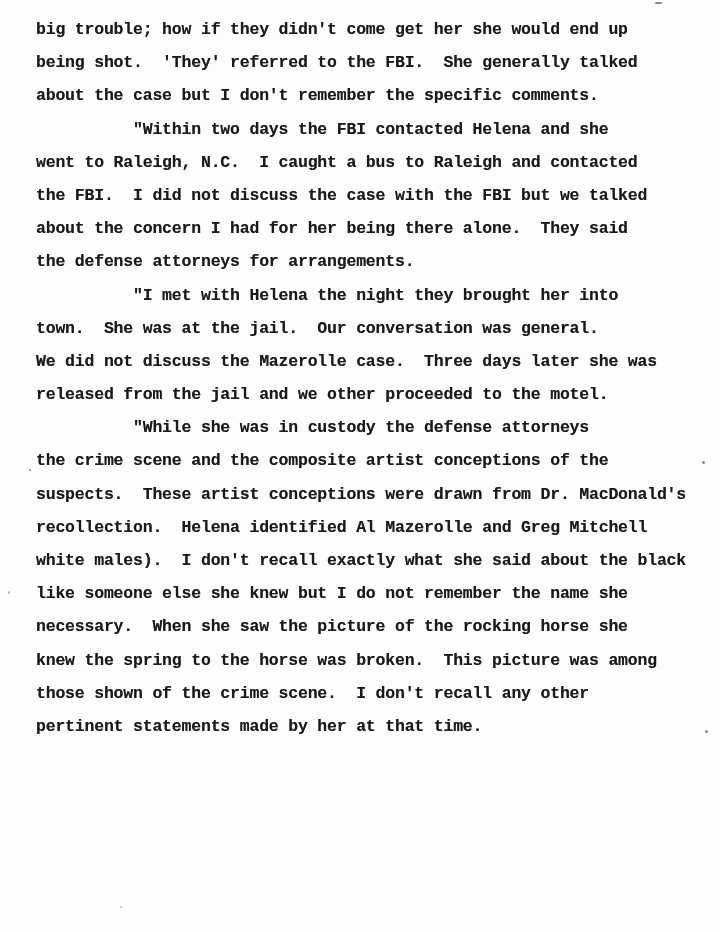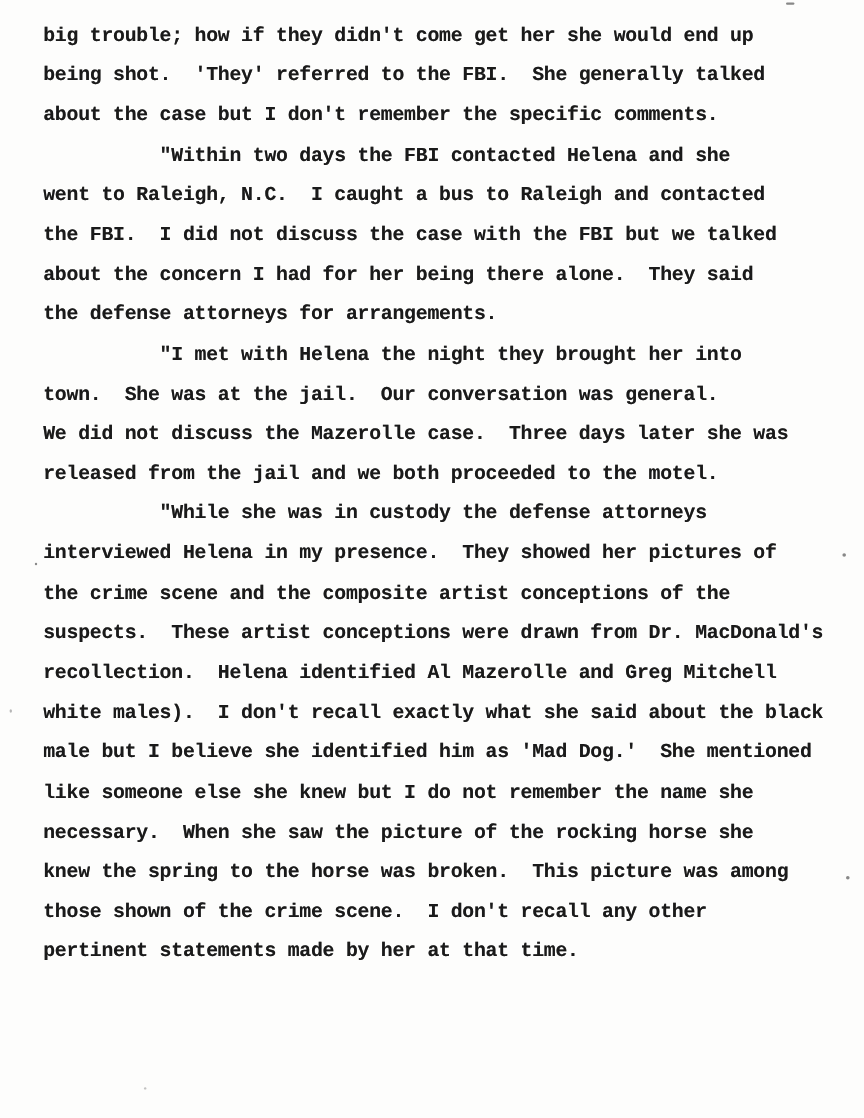--- a/index.html
+++ b/index.html
@@ -52,28 +52,26 @@
       <div class="line">being shot.  'They' referred to the FBI.  She generally talked</div>
       <div class="line">about the case but I don't remember the specific comments.</div>
       <div class="line">          "Within two days the FBI contacted Helena and she</div>
       <div class="line">went to Raleigh, N.C.  I caught a bus to Raleigh and contacted</div>
       <div class="line">the FBI.  I did not discuss the case with the FBI but we talked</div>
       <div class="line">about the concern I had for her being there alone.  They said</div>
       <div class="line">the defense attorneys for arrangements.</div>
       <div class="line">          "I met with Helena the night they brought her into</div>
       <div class="line">town.  She was at the jail.  Our conversation was general.</div>
       <div class="line">We did not discuss the Mazerolle case.  Three days later she was</div>
-      <div class="line">released from the jail and we both proceeded to the motel.</div>
+      <div class="line">released from the jail and we other proceeded to the motel.</div>
       <div class="line">          "While she was in custody the defense attorneys</div>
-      <div class="line">interviewed Helena in my presence.  They showed her pictures of</div>
       <div class="line">the crime scene and the composite artist conceptions of the</div>
       <div class="line">suspects.  These artist conceptions were drawn from Dr. MacDonald's</div>
       <div class="line">recollection.  Helena identified Al Mazerolle and Greg Mitchell</div>
       <div class="line">white males).  I don't recall exactly what she said about the black</div>
-      <div class="line">male but I believe she identified him as 'Mad Dog.'  She mentioned</div>
       <div class="line">like someone else she knew but I do not remember the name she</div>
       <div class="line">necessary.  When she saw the picture of the rocking horse she</div>
       <div class="line">knew the spring to the horse was broken.  This picture was among</div>
       <div class="line">those shown of the crime scene.  I don't recall any other</div>
       <div class="line">pertinent statements made by her at that time.</div>
     </div>
   <div class="speck speck-1"></div>
   <div class="speck speck-2"></div>
   <div class="speck speck-3"></div>
   <div class="speck speck-4"></div>

